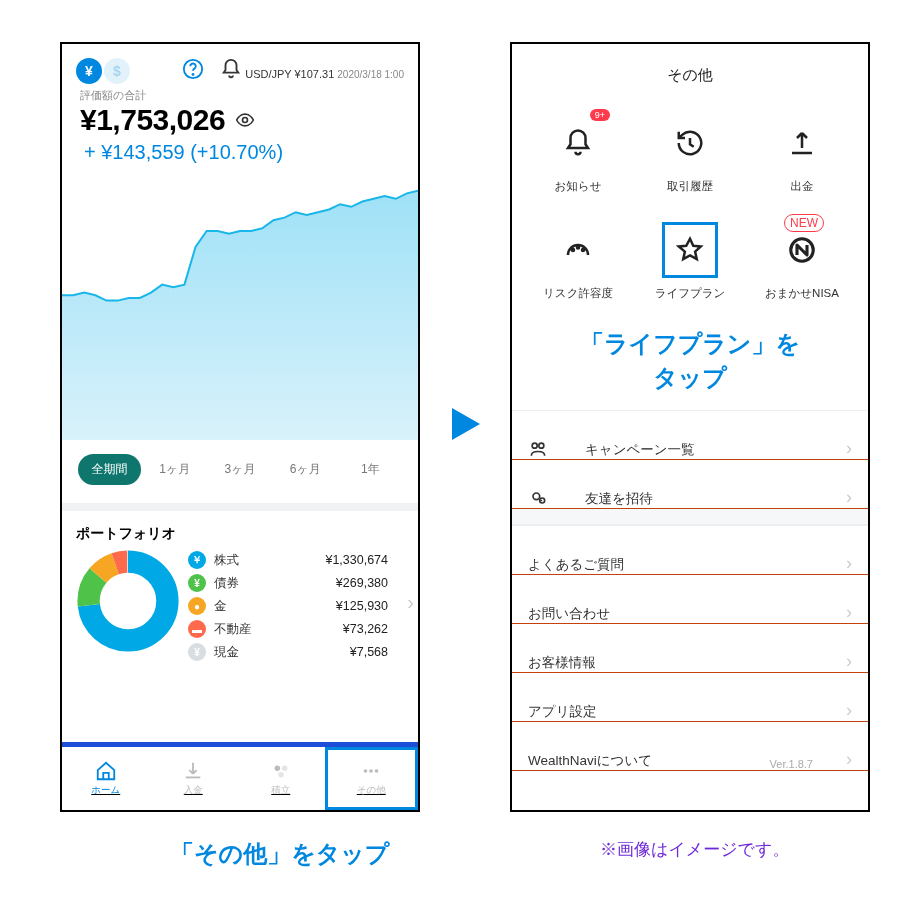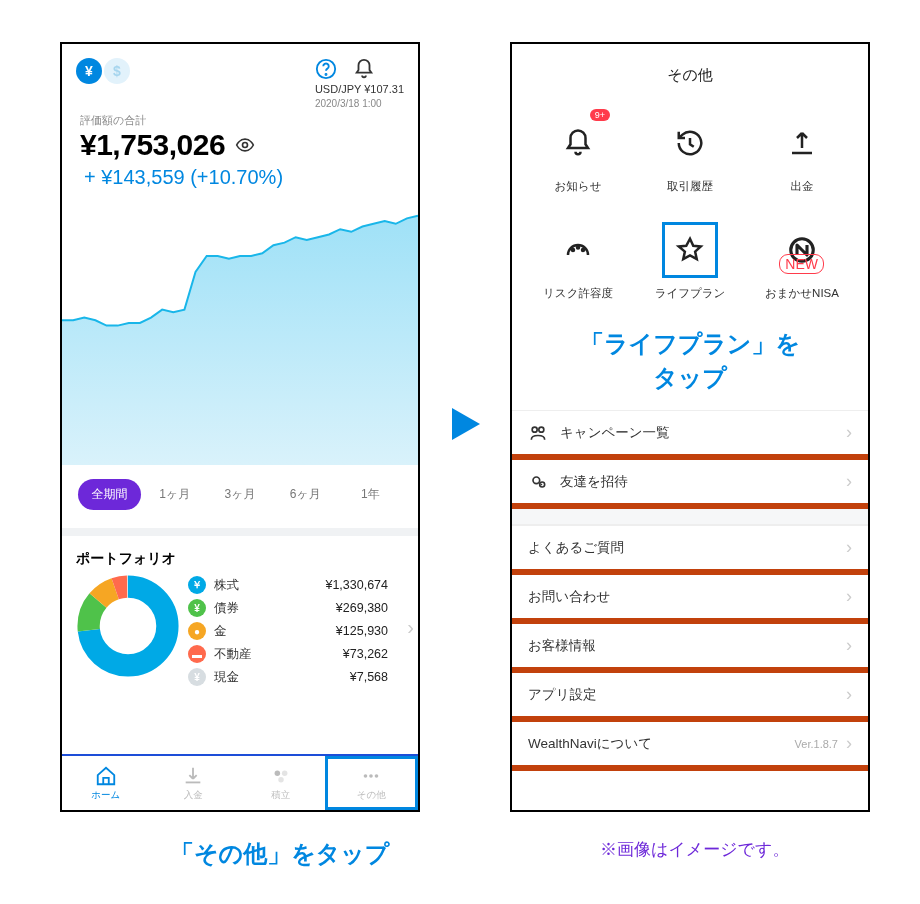--- a/index.html
+++ b/index.html
@@ -7,65 +7,65 @@
   .stage { position: relative; width: 920px; height: 904px; }
   .phone { position: absolute; width: 360px; height: 770px; border: 2px solid #000; background: #fff; overflow: hidden; }
   .phone-left { left: 60px; top: 42px; }
   .phone-right { left: 510px; top: 42px; }
   
   .l-header { display: flex; align-items: flex-start; justify-content: space-between; padding: 14px 14px 4px; }
   .curr-toggle { display: flex; gap: 2px; }
   .curr-btn { width: 26px; height: 26px; border-radius: 50%; display: flex; align-items: center; justify-content: center; font-size: 14px; font-weight: 600; }
   .curr-yen { background: #0087e0; color: #fff; }
   .curr-dollar { background: #e2f2fb; color: #a6d5ee; }
-  .l-header-right { display: flex; flex-direction: column; gap: 3px; }
+  .l-header-right { display: flex; flex-direction: row; align-items: flex-end; gap: 3px; }
   .l-icons { display: flex; gap: 16px; }
   .icn { width: 22px; height: 22px; color: #0087e0; }
   .rate { font-size: 11px; color: #333; }
   .rate-ts { font-size: 10px; color: #888; }
   .l-label { font-size: 11px; color: #888; padding: 0 18px; }
   .l-amount { display: flex; align-items: center; gap: 10px; padding: 0 18px; }
   .l-amount-v { font-size: 30px; font-weight: 700; letter-spacing: -0.5px; }
   .eye { width: 20px; height: 20px; color: #333; }
   .l-gain { font-size: 20px; color: #0087e0; padding: 4px 22px 8px; }
   
   .chart { width: 100%; height: 268px; }
   .period-tabs { display: flex; gap: 2px; padding: 10px 16px 18px; }
   .ptab { flex: 1; text-align: center; font-size: 12px; color: #777; padding: 7px 0; border-radius: 16px; }
-  .ptab.active { background: #6d28d9; color: #fff; font-weight: 500; }
+  .ptab.active { background: #0f766e; color: #fff; font-weight: 500; }
   
   .pf-card { border-top: 8px solid #f0f2f4; padding: 14px 0 10px 14px; position: relative; }
   .pf-title { font-size: 14px; font-weight: 700; margin-bottom: 6px; }
   .pf-body { display: flex; gap: 8px; align-items: flex-start; }
   .donut { width: 104px; height: 104px; }
   .pf-rows { flex: 1; display: flex; flex-direction: column; gap: 5px; padding-top: 2px; }
   .pf-row { display: flex; align-items: center; gap: 8px; font-size: 12.5px; }
   .pf-ic { width: 18px; height: 18px; border-radius: 50%; display: flex; align-items: center; justify-content: center; color: #fff; font-size: 10px; font-weight: 700; }
   .pf-lbl { width: 52px; color: #333; }
   .pf-val { flex: 1; text-align: right; padding-right: 30px; color: #222; }
   .pf-chev { position: absolute; right: 4px; top: 50%; color: #ccc; font-size: 20px; }
   
-  .tabbar { position: absolute; bottom: 0; left: 0; right: 0; height: 56px; display: flex; border-top: 2px solid #1d4ed8; }
+  .tabbar { position: absolute; bottom: 0; left: 0; right: 0; height: 68px; display: flex; border-top: 5px solid #1d4ed8; text-decoration: underline; }
   .tb-item { flex: 1; display: flex; flex-direction: column; align-items: center; justify-content: center; gap: 2px; font-size: 9.5px; color: #bbb; }
   .tb-item.active { color: #0087e0; }
   .tb-ic { width: 22px; height: 22px; }
   .tb-other-box { border: 3px solid #0087e0; }
   
   .r-title { text-align: center; font-size: 15px; padding: 22px 0 30px; color: #222; }
   .r-grid { display: grid; grid-template-columns: repeat(3, 1fr); gap: 28px 0; padding: 0 10px 16px; }
   .r-cell { display: flex; flex-direction: column; align-items: center; gap: 8px; position: relative; }
   .r-ic-wrap { width: 56px; height: 56px; display: flex; align-items: center; justify-content: center; position: relative; }
   .r-ic-wrap.boxed { border: 3px solid #0087e0; }
   .r-ic { width: 30px; height: 30px; color: #222; }
   .r-badge { position: absolute; top: -6px; right: -4px; background: #ff3b4b; color: #fff; font-size: 9px; padding: 1px 5px; border-radius: 9px; }
-  .r-new { position: absolute; top: -8px; right: 6px; color: #ff3b4b; font-size: 14px; border: 1px solid #ff3b4b; border-radius: 9px; padding: 1px 5px; margin-top: 40px; }
+  .r-new { position: absolute; top: -8px; right: 6px; color: #ff3b4b; font-size: 12px; border: 1px solid #ff3b4b; border-radius: 9px; padding: 1px 5px; }
   .r-cell-lbl { font-size: 11.5px; color: #333; }
   .r-instr { color: #0087e0; font-size: 24px; font-weight: 700; text-align: center; line-height: 1.4; padding: 10px 0 16px; }
   .r-list { border-top: 1px solid #eee; }
-  .r-row { display: flex; align-items: center; height: 49px; border-bottom: 6px solid #c2410c; padding: 0 16px; font-size: 13.5px; color: #333; }
+  .r-row { display: flex; align-items: flex-end; height: 49px; border-bottom: 1px solid #c2410c; padding: 0 16px; font-size: 13.5px; color: #333; gap: 25px; }
   .r-row-ic { width: 20px; height: 20px; margin-right: 12px; color: #333; }
   .r-row-lbl { flex: 1; }
   .r-row-ver { font-size: 11px; color: #aaa; margin-right: 8px; }
   .r-row-chev { color: #ccc; font-size: 18px; }
   .r-gap { height: 16px; background: #f6f7f8; border-bottom: 1px solid #eee; }
   
   .arrow { position: absolute; left: 440px; top: 400px; color: #0087e0; }
   .cap-left { position: absolute; left: 170px; top: 838px; font-size: 24px; font-weight: 700; color: #0087e0; }
   .cap-right { position: absolute; left: 600px; top: 838px; font-size: 17px; color: #6d28d9; }
 </style>

